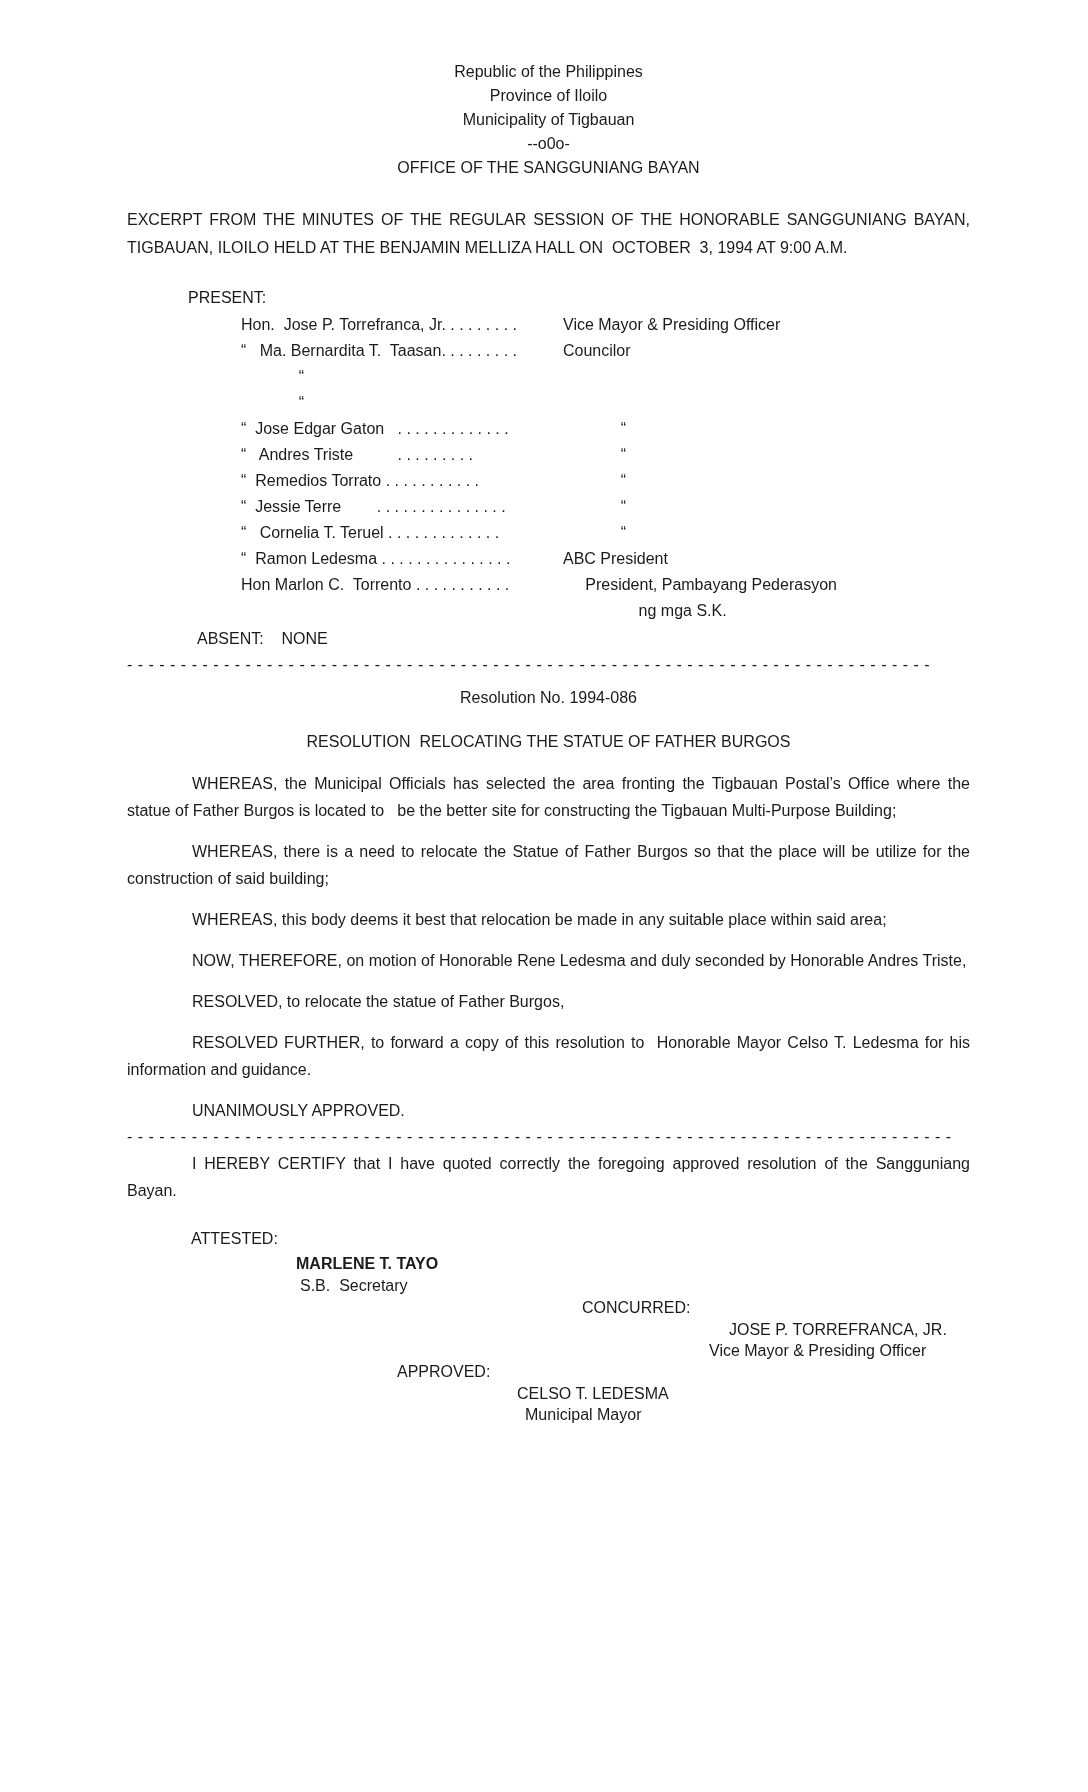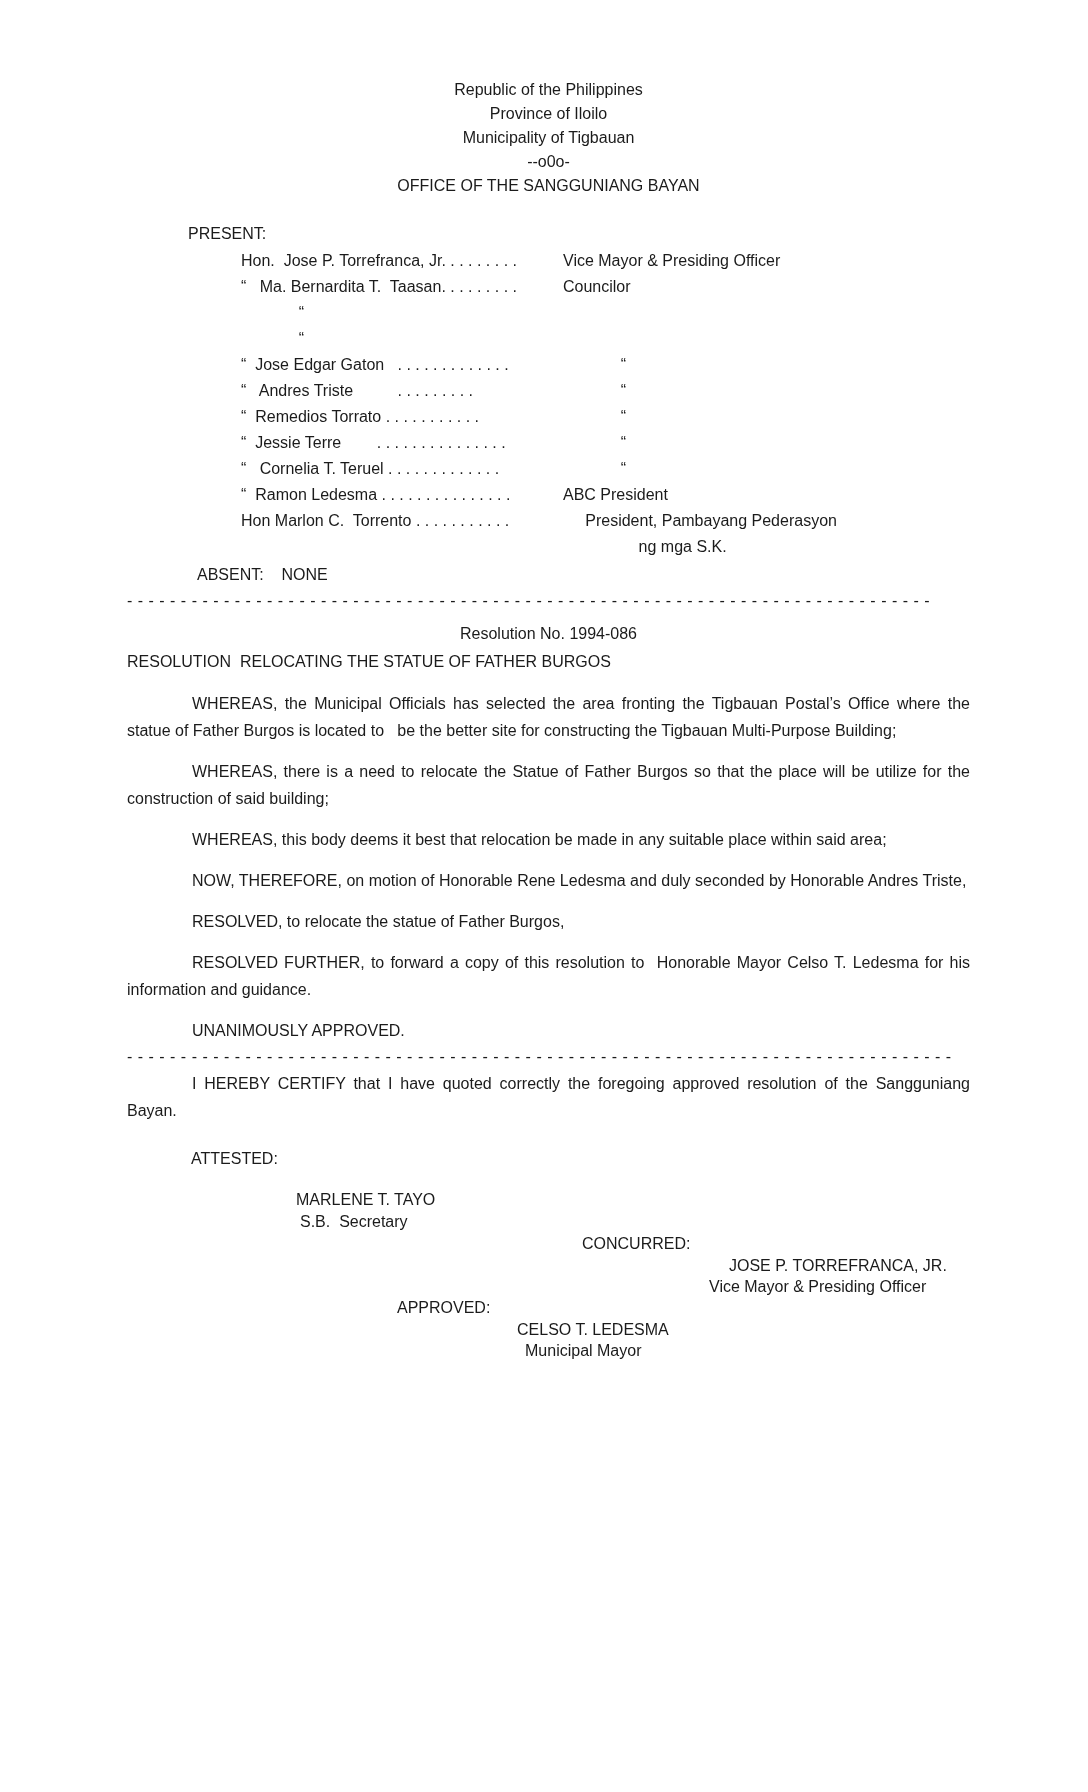--- a/index.html
+++ b/index.html
@@ -7,21 +7,21 @@
     margin: 0; padding: 0;
     background: #ffffff;
   }
   body {
     width: 1088px; height: 1792px;
     overflow: hidden;
     color: #1b1b1b;
     font-family: "Liberation Sans", sans-serif;
     font-size: 16px;
   }
-  .doc { padding: 78px 118px 0 127px; }
+  .doc { padding: 60px 118px 0 127px; }
 
   .hdr { text-align: center; line-height: 24px; }
 
   .excerpt {
     margin-top: 26px;
     line-height: 28px;
     text-align: justify;
     white-space: pre-wrap;
   }
 
@@ -37,34 +37,34 @@
   .dashes {
     line-height: 26px;
     white-space: nowrap;
     overflow: hidden;
     letter-spacing: 0.5px;
   }
   .d1 { width: 803px; }
   .d2 { width: 825px; }
 
   .res-number { text-align: center; margin-top: 6px; line-height: 28px; }
-  .res-title { line-height: 28px; white-space: pre-wrap; }
+  .res-title { margin-top: 16px; line-height: 28px; white-space: pre-wrap; text-align: center; }
 
   .para {
     margin: 14px 0 0 0;
     line-height: 27px;
     text-align: justify;
     text-indent: 65px;
     white-space: pre-wrap;
   }
   .cert { margin-top: 0; }
 
   .sig { line-height: 21px; white-space: pre; }
   .attested   { margin-top: 24px; margin-left: 64px; }
-  .sec-name   { margin-top: 20px;  margin-left: 169px; }
+  .sec-name   { margin-top: 4px;  margin-left: 169px; font-weight: bold; }
   .sec-title  { margin-top: 1px;  margin-left: 173px; }
   .concurred  { margin-top: 1px;  margin-left: 455px; }
   .vm-name    { margin-top: 1px;  margin-left: 602px; }
   .vm-title   { margin-top: 0;    margin-left: 582px; }
   .approved   { margin-top: 0;    margin-left: 270px; }
   .mayor-name { margin-top: 1px;  margin-left: 390px; }
   .mayor-title{ margin-top: 0;    margin-left: 398px; }
 </style>
 </head>
 <body>
@@ -72,20 +72,21 @@
 <div class="doc">
 
   <div class="hdr">
     <div>Republic of the Philippines</div>
     <div>Province of Iloilo</div>
     <div>Municipality of Tigbauan</div>
     <div>--o0o-</div>
     <div>OFFICE OF THE SANGGUNIANG BAYAN</div>
   </div>
 
+  <div class="excerpt">EXCERPT FROM THE MINUTES OF THE REGULAR SESSION OF THE HONORABLE SANGGUNIANG BAYAN, TIGBAUAN, ILOILO HELD AT THE BENJAMIN MELLIZA HALL ON  OCTOBER  3, 1994 AT 9:00 A.M.</div>
 
   <div class="present-label">PRESENT:</div>
 
   <div class="plist">
     <div class="prow">
       <span class="pname">Hon.  Jose P. Torrefranca, Jr. . . . . . . . .</span>
       <span class="prole">Vice Mayor &amp; Presiding Officer</span>
     </div>
     <div class="prow">
       <span class="pname">“   Ma. Bernardita T.  Taasan. . . . . . . . .</span>

